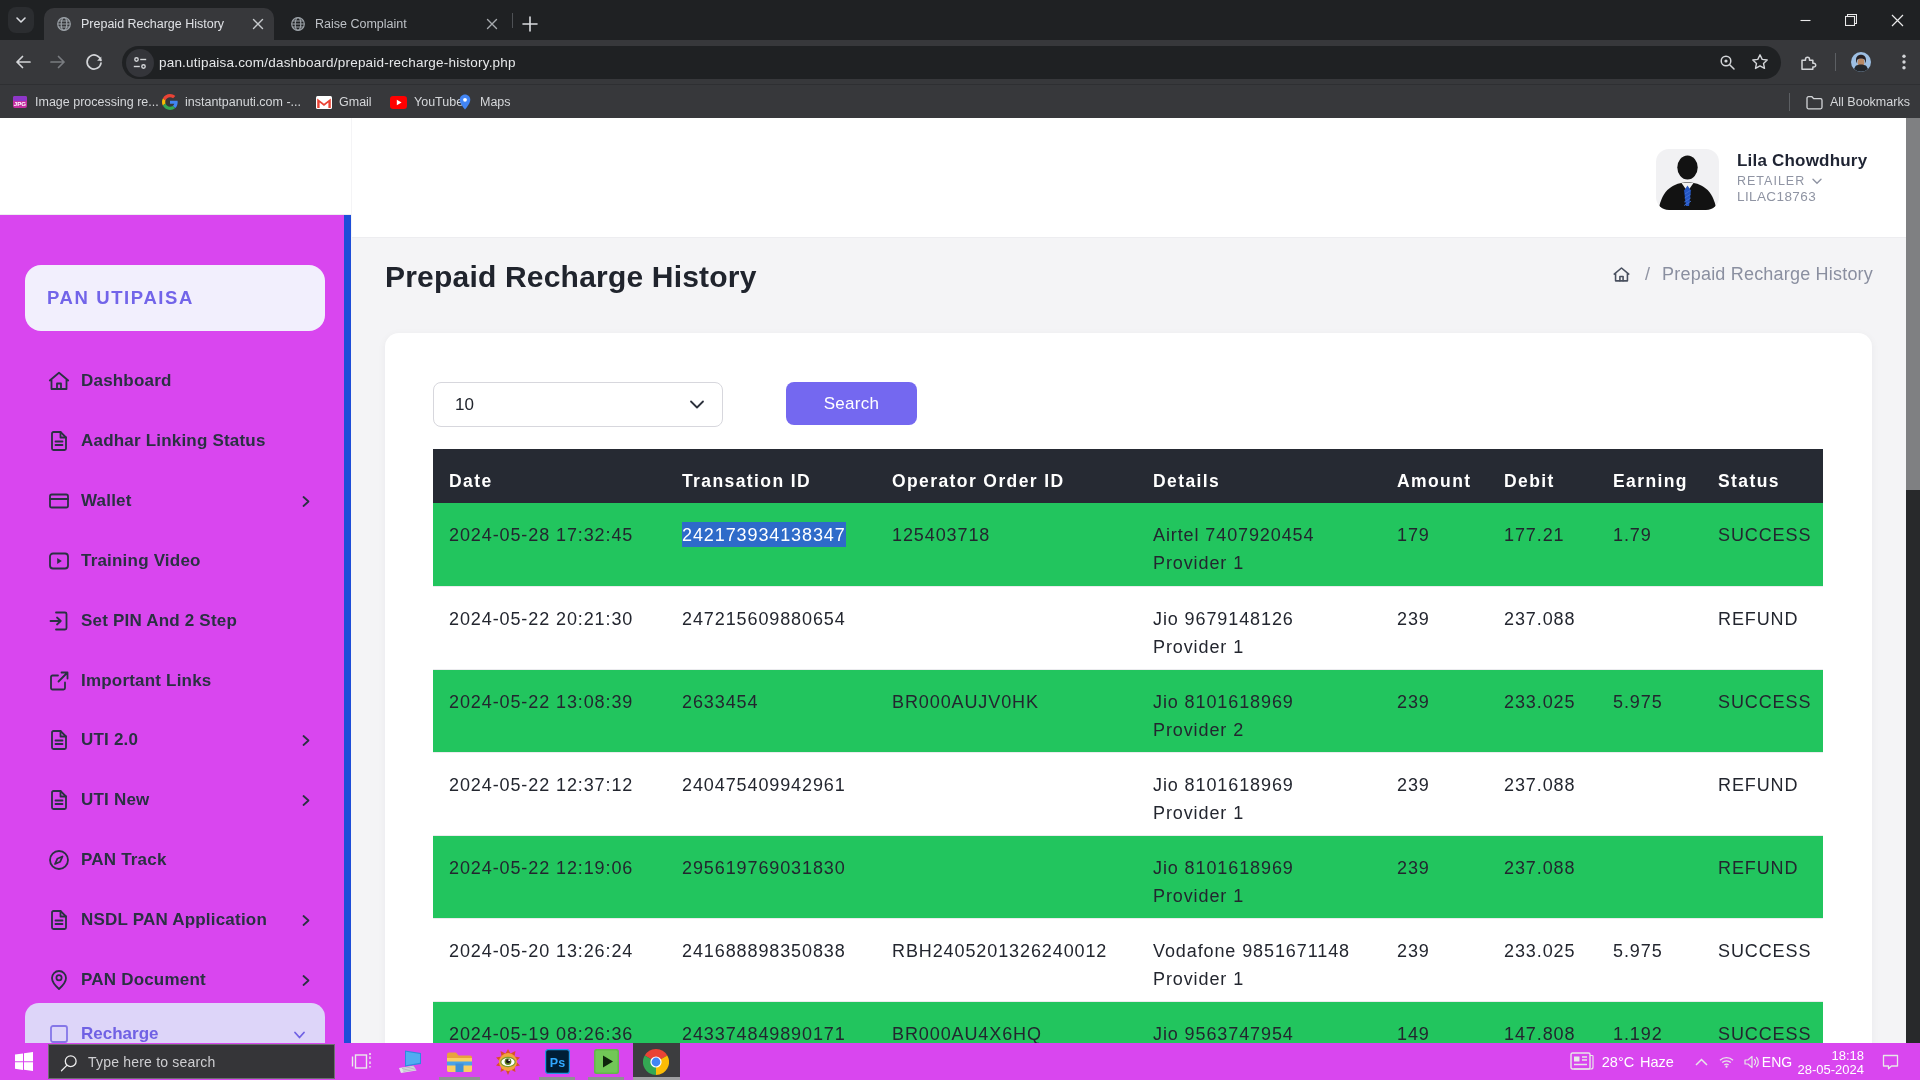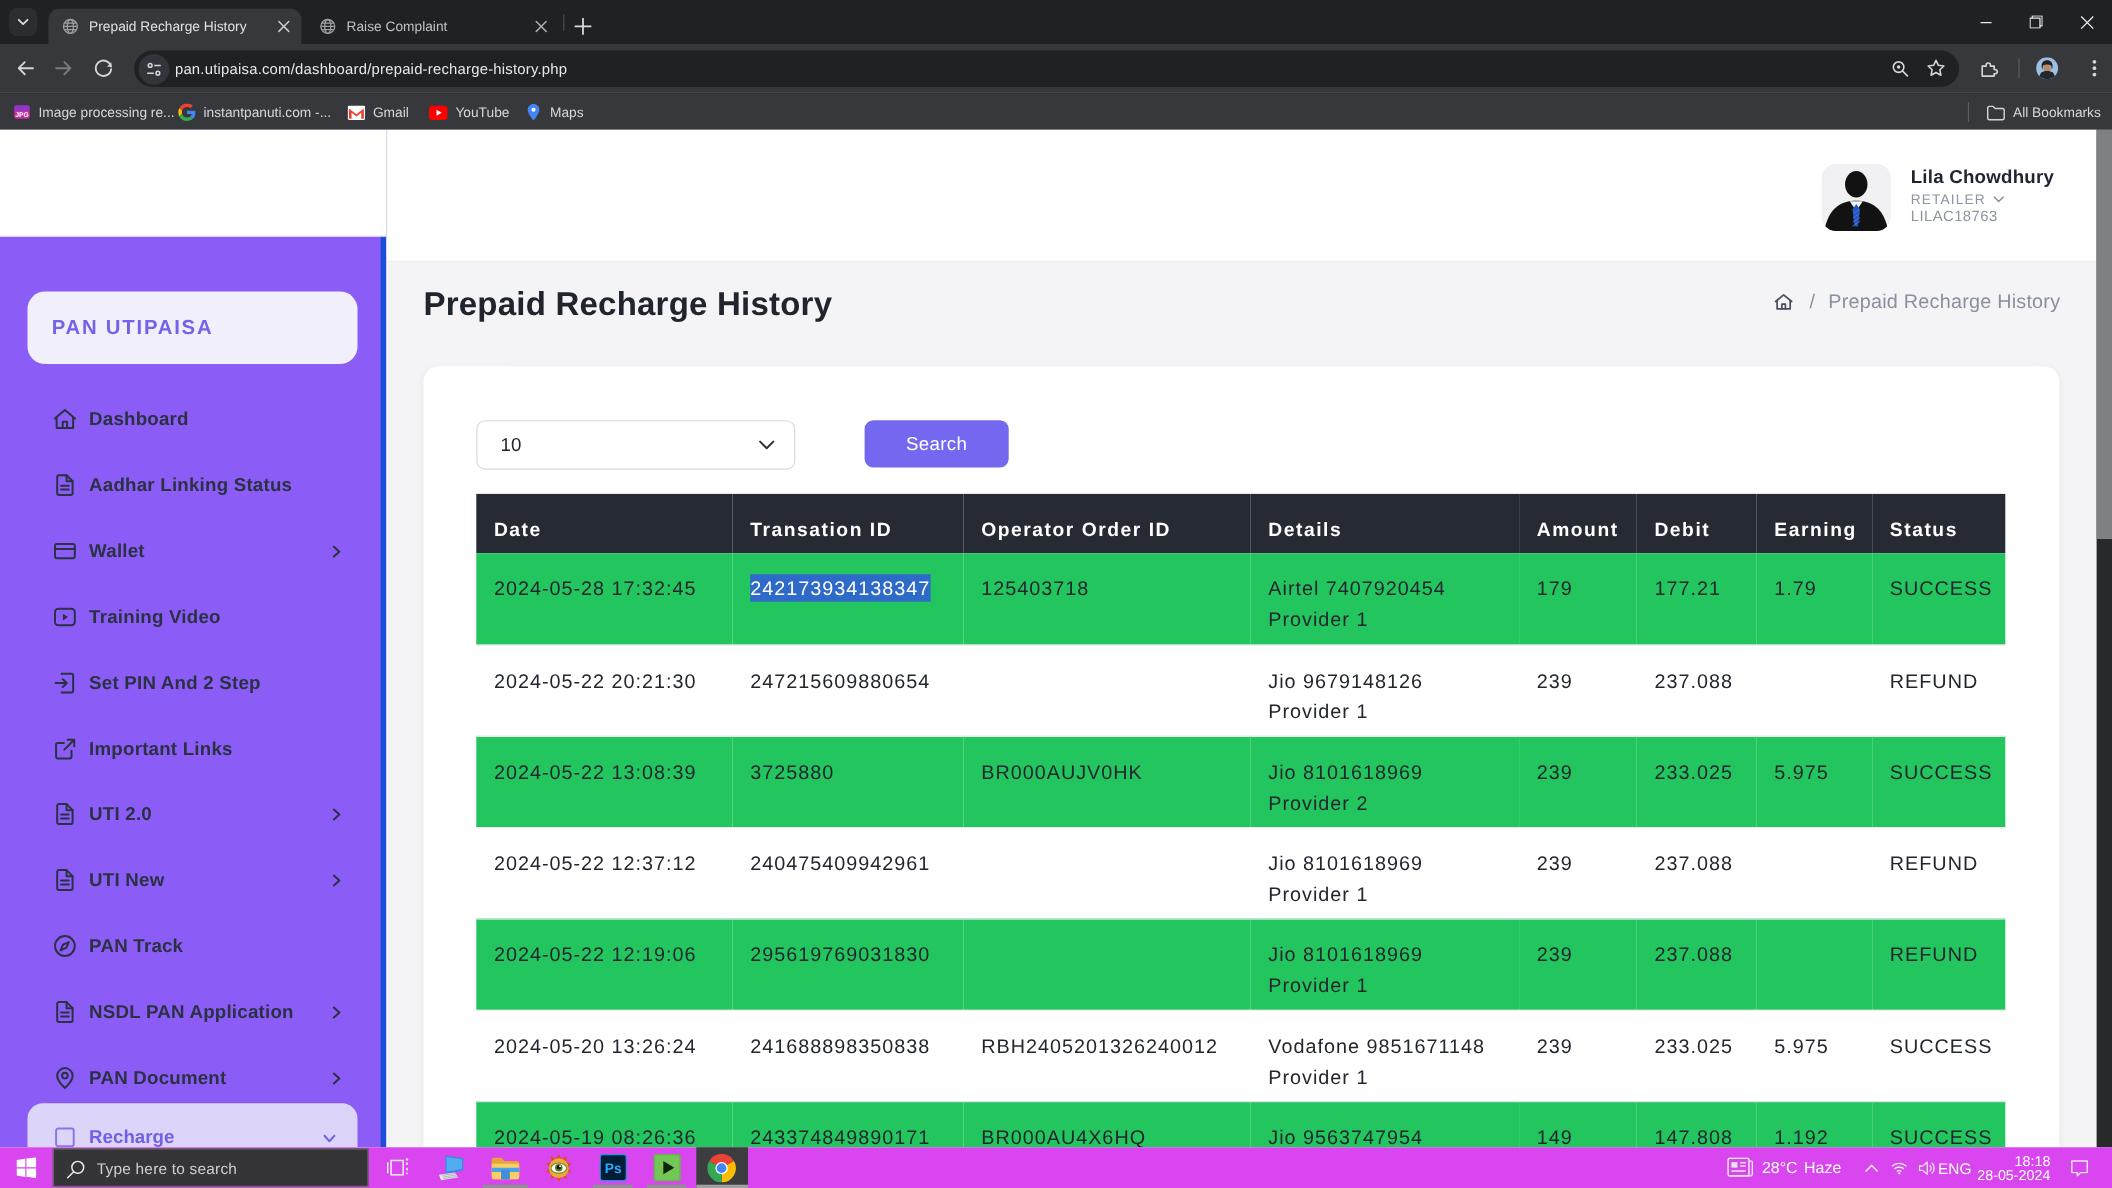--- a/index.html
+++ b/index.html
@@ -18,21 +18,21 @@
 .tab.inactive .title { color:#bdc1c6; }
 #tsearchbtn { position:absolute; left:8px; top:7px; width:26px; height:26px; border-radius:8px; background:#2b2d30; display:flex; align-items:center; justify-content:center; }
 .winbtn { position:absolute; top:0; height:40px; width:46px; display:flex; align-items:center; justify-content:center; }
 #omnibox { position:absolute; left:122px; top:6px; width:1659px; height:33px; border-radius:17px; background:#1f2123; display:flex; align-items:center; }
 #urltext { font-size:13.5px; color:#e6e8ea; letter-spacing:0.2px; }
 .bmitem { position:absolute; top:0; height:34px; display:flex; align-items:center; font-size:12.5px; color:#d5d7da; }
 .bmitem .lbl { margin-left:7px; }
 
 
 #page { position:absolute; left:0; top:118px; width:1906px; height:925px; background:#f4f4f6; overflow:hidden; }
-#sidebar { position:absolute; left:0; top:0; width:351px; height:925px; background:#8b5cf6; border-right:5px solid #1d4ed8; }
+#sidebar { position:absolute; left:0; top:0; width:351px; height:925px; background:#d946ef; border-right:7px solid #1d4ed8; }
 #sblogo { position:absolute; left:0; top:0; width:351px; height:97px; background:#fff; border-bottom:1px solid #ededf0; }
 #panbox { position:absolute; left:25px; top:147px; width:300px; height:66px; background:#f2effd; border-radius:16px; display:flex; align-items:center; }
 #panbox span { margin-left:22px; font-size:18.5px; font-weight:bold; color:#7264e9; letter-spacing:1.6px; }
 .mitem { position:absolute; left:25px; width:300px; height:40px; display:flex; align-items:center; }
 .mitem svg { margin-left:22px; flex:none; }
 .mitem .mt { margin-left:10px; font-size:17px; font-weight:bold; color:#2a3142; letter-spacing:0.2px; white-space:nowrap; }
 .mitem .arr { position:absolute; right:12px; }
 #rechargebox { position:absolute; left:25px; top:885px; width:300px; height:62px; background:#ddd5f9; border-radius:14px; display:flex; align-items:center; }
 #rechargebox .mt { margin-left:10px; font-size:17px; font-weight:bold; color:#7061e4; }
 #pgheader { position:absolute; left:352px; top:0; width:1554px; height:119px; background:#fff; box-shadow:0 1px 0 #ededf0; }
@@ -192,21 +192,21 @@
         </svg>
       <span class="lbl">Gmail</span>
     </div>
     <div class="bmitem" style="left:390px;">
       <svg width="17" height="13" viewBox="0 0 17 13">
           <rect width="17" height="13" rx="3.2" fill="#FF0000"></rect>
           <path d="M6.8 3.8v5.4L11.6 6.5z" fill="#fff"></path>
         </svg>
       <span class="lbl">YouTube</span>
     </div>
-    <div class="bmitem" style="left:477px;justify-content:space-between;">
+    <div class="bmitem" style="left:457px;justify-content:space-between;">
       <svg width="16" height="16" viewBox="0 0 16 16">
           <path d="M8 0.5c-3 0-5.3 2.4-5.3 5.3C2.7 9.8 8 15.5 8 15.5s5.3-5.7 5.3-9.7C13.3 2.9 11 0.5 8 0.5z" fill="#4285F4"></path>
           <path d="M8 0.5c-1.5 0-2.9.6-3.8 1.6L7 5.4C7.3 5.1 7.6 5 8 5s.7.1 1 .4l2.8-3.3C10.9 1.1 9.5.5 8 .5z" fill="#EA4335" opacity="0"></path>
           <circle cx="8" cy="5.8" r="1.9" fill="#fff"></circle>
         </svg>
       <span class="lbl">Maps</span>
     </div>
     <div class="abs" style="left:1789px; top:8px; width:1px; height:18px; background:#5c5f63;"></div>
     <div class="bmitem" style="left:1806px;">
       <svg width="17" height="15" viewBox="0 0 17 15" fill="none" stroke="#d3d5d8" stroke-width="1.3">
@@ -396,21 +396,21 @@
               <td>247215609880654</td>
               <td></td>
               <td>Jio 9679148126<br>Provider 1</td>
               <td>239</td>
               <td>237.088</td>
               <td></td>
               <td>REFUND</td>
             </tr>
         <tr class="odd">
               <td>2024-05-22 13:08:39</td>
-              <td>3725880</td>
+              <td>2633454</td>
               <td>BR000AUJV0HK</td>
               <td>Jio 8101618969<br>Provider 2</td>
               <td>239</td>
               <td>233.025</td>
               <td>5.975</td>
               <td>SUCCESS</td>
             </tr>
         <tr>
               <td>2024-05-22 12:37:12</td>
               <td>240475409942961</td>

